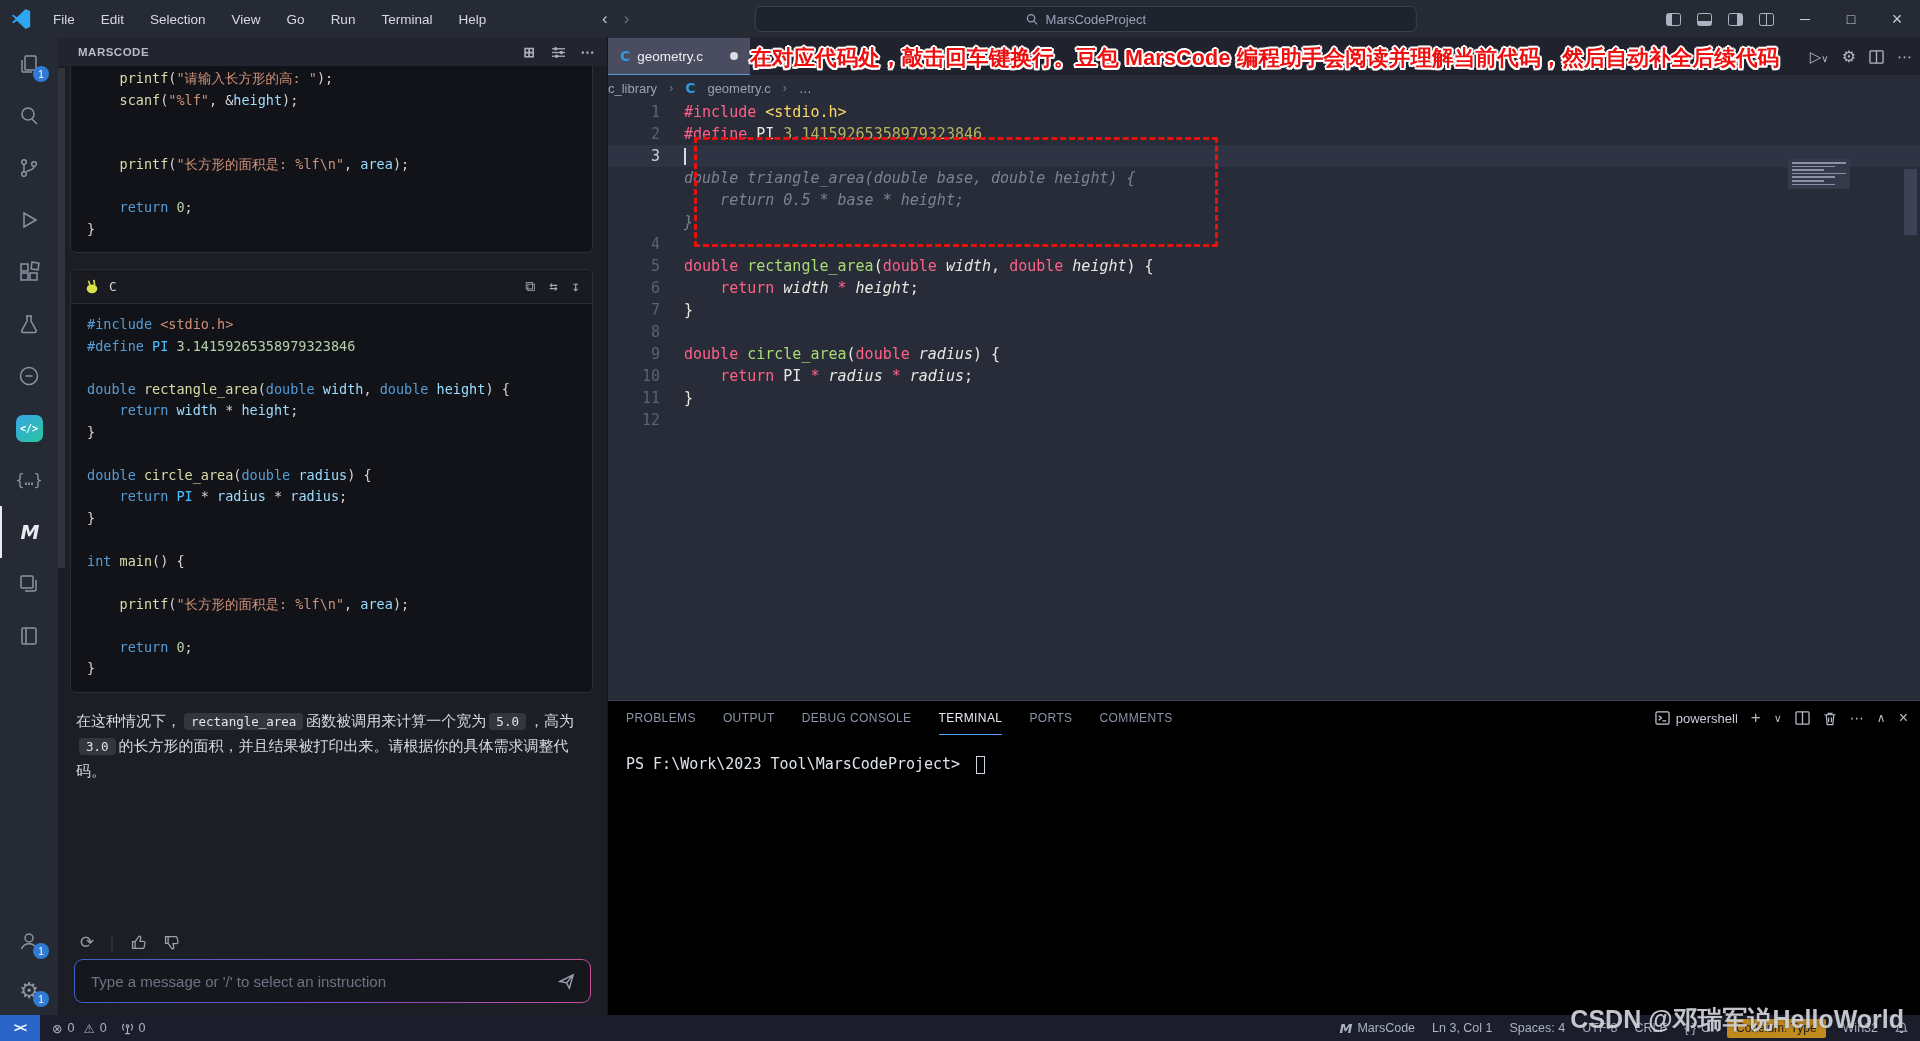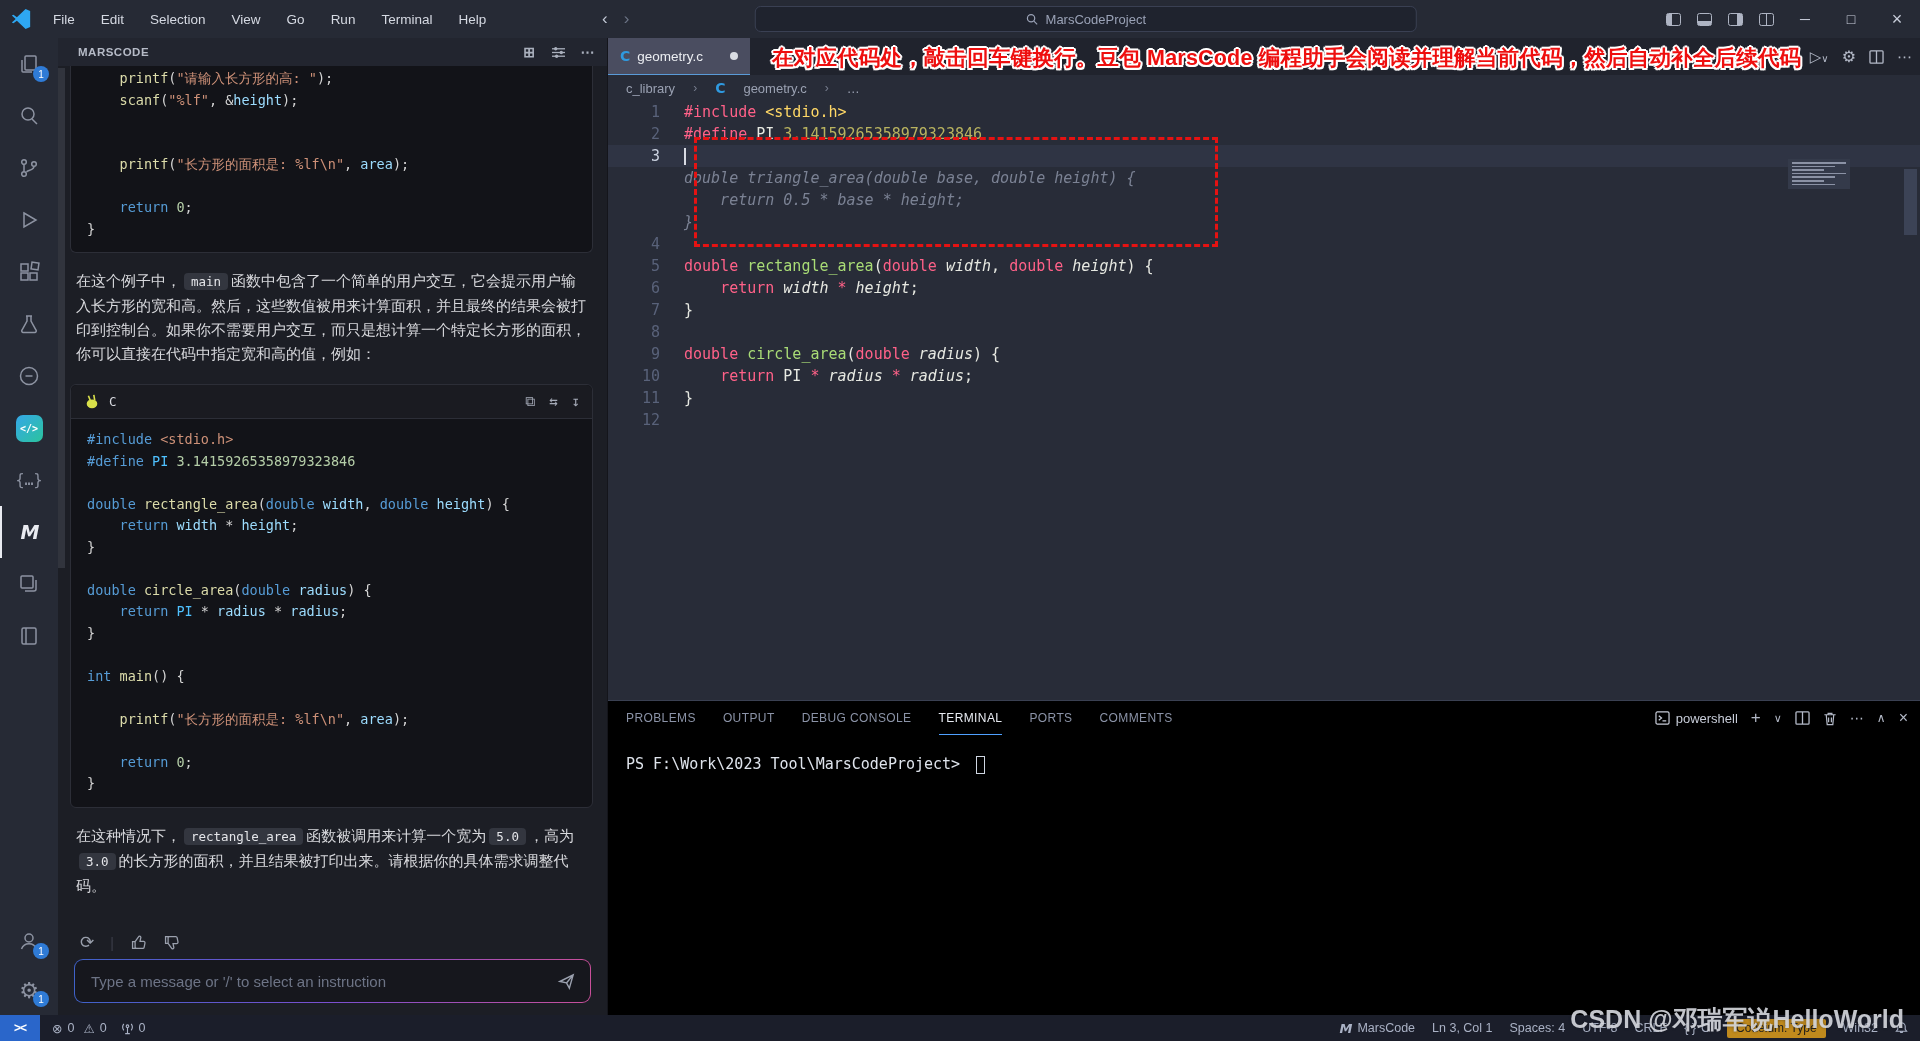--- a/index.html
+++ b/index.html
@@ -85,26 +85,26 @@
     font-size:15px; font-family:"Liberation Sans",sans-serif; }
   .chat-input input::placeholder { color:#6d7486; }
 
   
   .editor-region { position:absolute; left:608px; top:38px; right:0; height:662px; background:#282c38; }
   .tabbar { position:relative; height:37px; background:#20232d; display:flex; align-items:stretch; }
   .tab { width:142px; background:#4a4d60; display:flex; align-items:center; gap:7px; padding:0 12px;
     color:#eceef2; font-size:13.5px; border-bottom:1.5px solid #5a9bd8; }
   .c-ic { color:#2f9ae0; font-weight:bold; font-size:14px; font-family:"DejaVu Sans",sans-serif; }
   .dot { width:8px; height:8px; border-radius:50%; background:#d9dce3; margin-left:auto; }
-  .red-note { position:absolute; left:164px; top:5px; font-size:21.5px; font-weight:bold; color:#ee0f0f;
+  .red-note { position:absolute; left:142px; top:5px; font-size:21.5px; font-weight:bold; color:#ee0f0f;
     white-space:nowrap; letter-spacing:0.2px; z-index:25;
     text-shadow:-2px 0 #fff,2px 0 #fff,0 -2px #fff,0 2px #fff,-1.5px -1.5px #fff,1.5px 1.5px #fff,-1.5px 1.5px #fff,1.5px -1.5px #fff; }
   .ed-icons { position:absolute; right:8px; top:0; height:37px; display:flex; align-items:center; gap:13px;
     color:#b3b9c7; font-size:15px; z-index:26; }
-  .breadcrumb { height:26px; display:flex; align-items:center; gap:18px; padding-left:18px; color:#9aa1b2;
+  .breadcrumb { height:26px; display:flex; align-items:center; gap:12px; color:#9aa1b2;
     font-size:13px; }
   .breadcrumb .chev { color:#767d8e; font-size:12px; }
   .codearea { position:relative; font-family:"DejaVu Sans Mono",monospace; font-size:15px; height:599px; }
   .codearea .cl { height:22px; line-height:22px; }
   .codearea .cl.cur { background:#2f3444; }
   .gut { flex:0 0 76px; text-align:right; padding-right:24px; color:#59627a; }
   .cl.cur .gut { color:#ccd3e1; }
   .caret { display:inline-block; width:1.5px; height:17px; background:#d7dae2; vertical-align:middle; }
 
   
@@ -300,21 +300,20 @@
             <div class="cl"><span class="code"><span class="tk-p">    </span><span class="tk-f">scanf</span><span class="tk-p">(</span><span class="tk-s">"%lf"</span><span class="tk-p">, &amp;</span><span class="tk-v">height</span><span class="tk-p">);</span></span></div>
             <div class="cl"><span class="code">&nbsp;</span></div>
             <div class="cl"><span class="code">&nbsp;</span></div>
             <div class="cl"><span class="code"><span class="tk-p">    </span><span class="tk-f">printf</span><span class="tk-p">(</span><span class="tk-s">"长方形的面积是: %lf\n"</span><span class="tk-p">, </span><span class="tk-v">area</span><span class="tk-p">);</span></span></div>
             <div class="cl"><span class="code">&nbsp;</span></div>
             <div class="cl"><span class="code"><span class="tk-p">    </span><span class="tk-k">return</span><span class="tk-p"> </span><span class="tk-n">0</span><span class="tk-p">;</span></span></div>
             <div class="cl"><span class="code"><span class="tk-p">}</span></span></div>
           </div>
       </div>
 
-      <div class="para"><span>在这个例子中，</span><span class="tk-chip">main</span><span>函数中包含了一个简单的用户交互，它会提示用户输入长方形的宽和高。然后，这些数值被用来计算面积，并且最终的结果会被打印到控制台。如果你不需要用户交互，而只是想计算一个特定长方形的面积，你可以直接在代码中指定宽和高的值，例如：</span></div>
 
       <div class="codeblock">
         <div class="cb-head">
           <svg width="18" height="18" viewBox="0 0 20 20">
             <path d="M6 3 l2 5 M12 2 l1 6 M5 12 a5 4 0 1 0 10 0 a5 4 0 1 0 -10 0" fill="#d9e04a" stroke="#d9e04a" stroke-width="1.8"></path>
           </svg>
           <span>C</span>
           <span class="cbicons">
             <span>⧉</span>
             <span>⇆</span>

